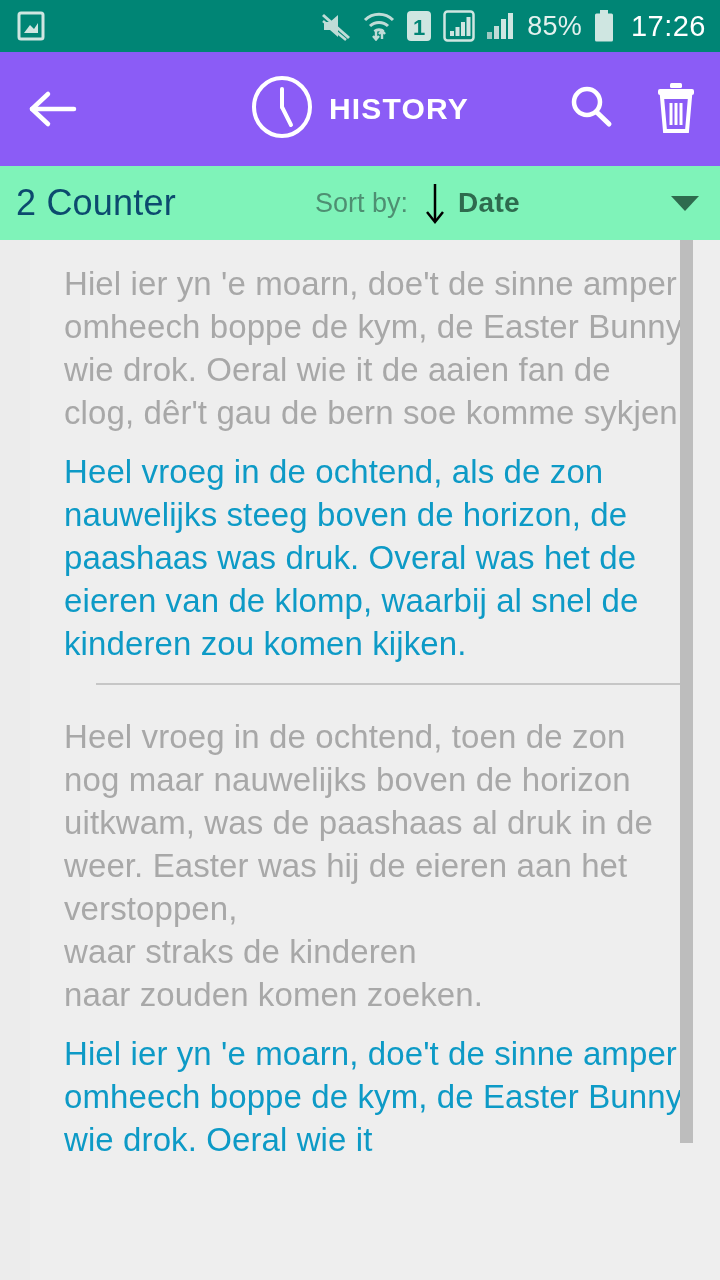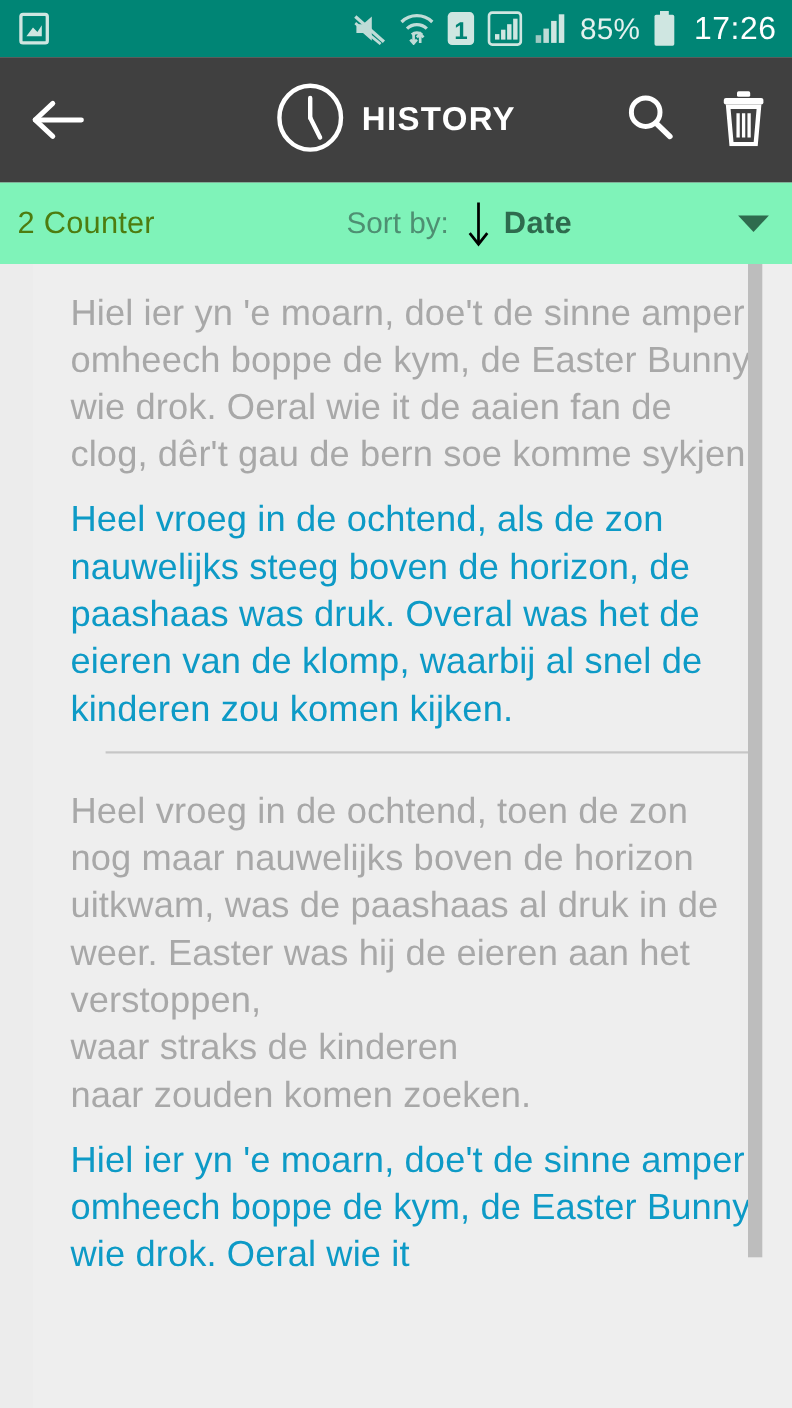--- a/index.html
+++ b/index.html
@@ -24,21 +24,21 @@
   .sb-icon { display:flex; align-items:center; justify-content:center; }
   .sb-text {
     font-size:27px; color:#e3f1ee; letter-spacing:0.2px;
     font-family:"Liberation Sans", sans-serif;
   }
   .sb-time { font-size:29px; color:#ffffff; margin-left:5px; letter-spacing:0.5px; }
 
   
   .appbar {
     height:114px; width:100%;
-    background:#404040;
+    background:#8b5cf6;
     display:flex; align-items:center;
     padding:0 22px 0 24px;
     position:relative;
   }
   .back-btn { width:56px; height:56px; display:flex; align-items:center; justify-content:center; }
   .title-group {
     position:absolute; left:0; right:0;
     display:flex; align-items:center; justify-content:center;
     gap:16px; pointer-events:none;
   }
@@ -50,21 +50,21 @@
 
   
   .sortbar {
     height:74px; width:100%;
     background:#7ff3b9;
     display:flex; align-items:center;
     padding:0 18px 0 16px;
     position:relative;
   }
   .counter {
-    font-size:28px; color:#4d7c0f; letter-spacing:0.2px;
+    font-size:36px; color:#0c4a6e; letter-spacing:0.2px;
   }
   .sort-group {
     position:absolute; left:315px;
     display:flex; align-items:center; gap:0px;
   }
   .sort-label { font-size:27px; color:#4e8f72; }
   .sort-arrow { margin:0 10px 0 14px; display:flex; align-items:center; }
   .sort-value { font-size:28px; font-weight:bold; color:#2e6b4e; letter-spacing:0.3px; }
   .sort-caret { margin-left:auto; display:flex; align-items:center; }
 

